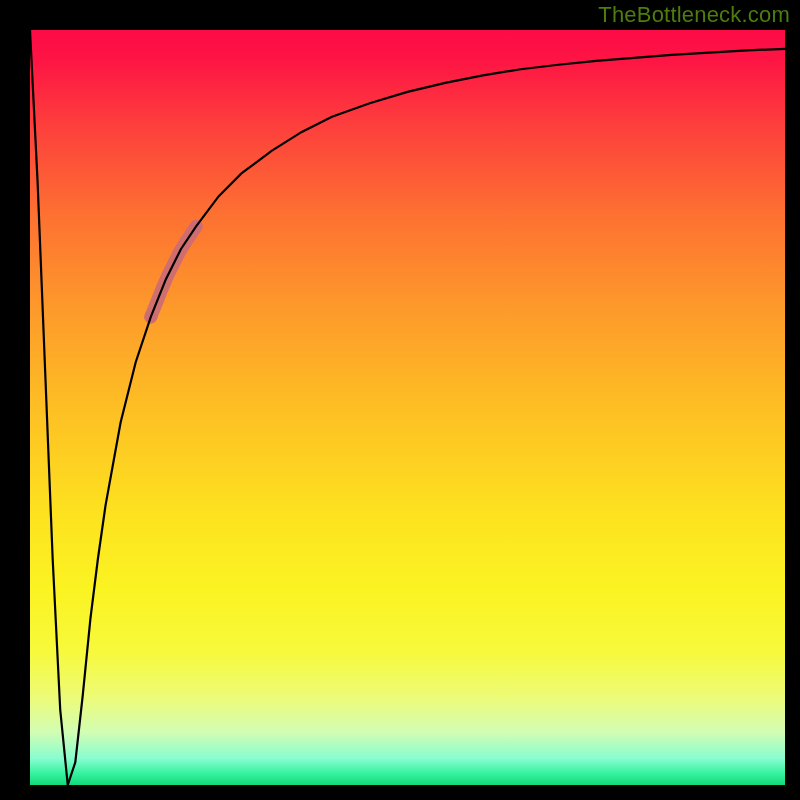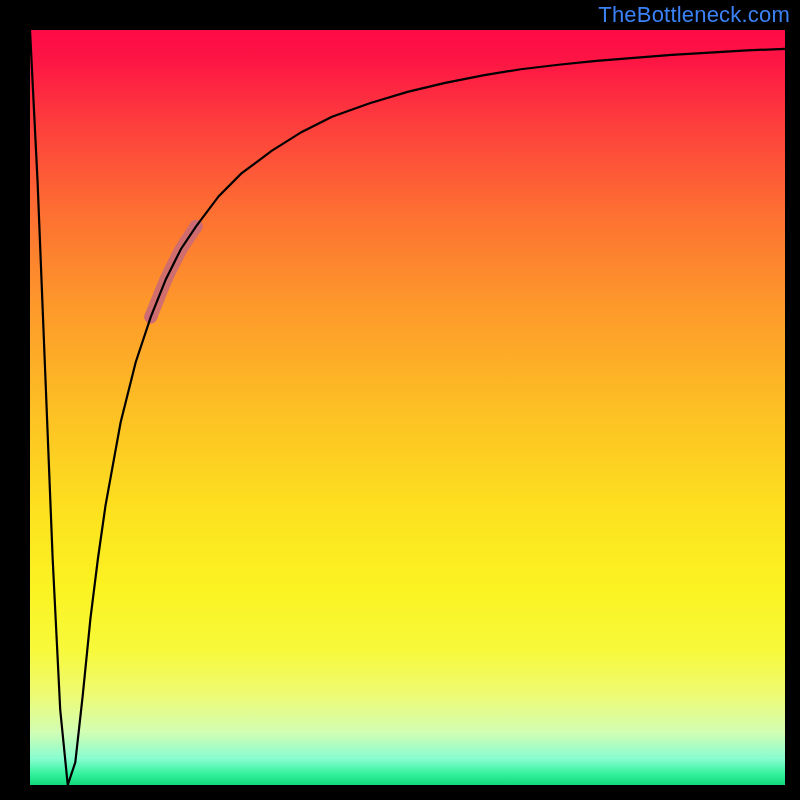--- a/index.html
+++ b/index.html
@@ -14,21 +14,21 @@
   .frame {
     position: relative;
     width: 800px;
     height: 800px;
     background: #000;
   }
   .watermark {
     position: absolute;
     top: 2px;
     right: 10px;
-    color: #3b82f6;
+    color: #4d7c0f;
     font-size: 22px;
     font-weight: 400;
     letter-spacing: 0.2px;
     z-index: 20;
   }
   .plot-area {
     position: absolute;
     left: 30px;
     top: 30px;
     width: 755px;

